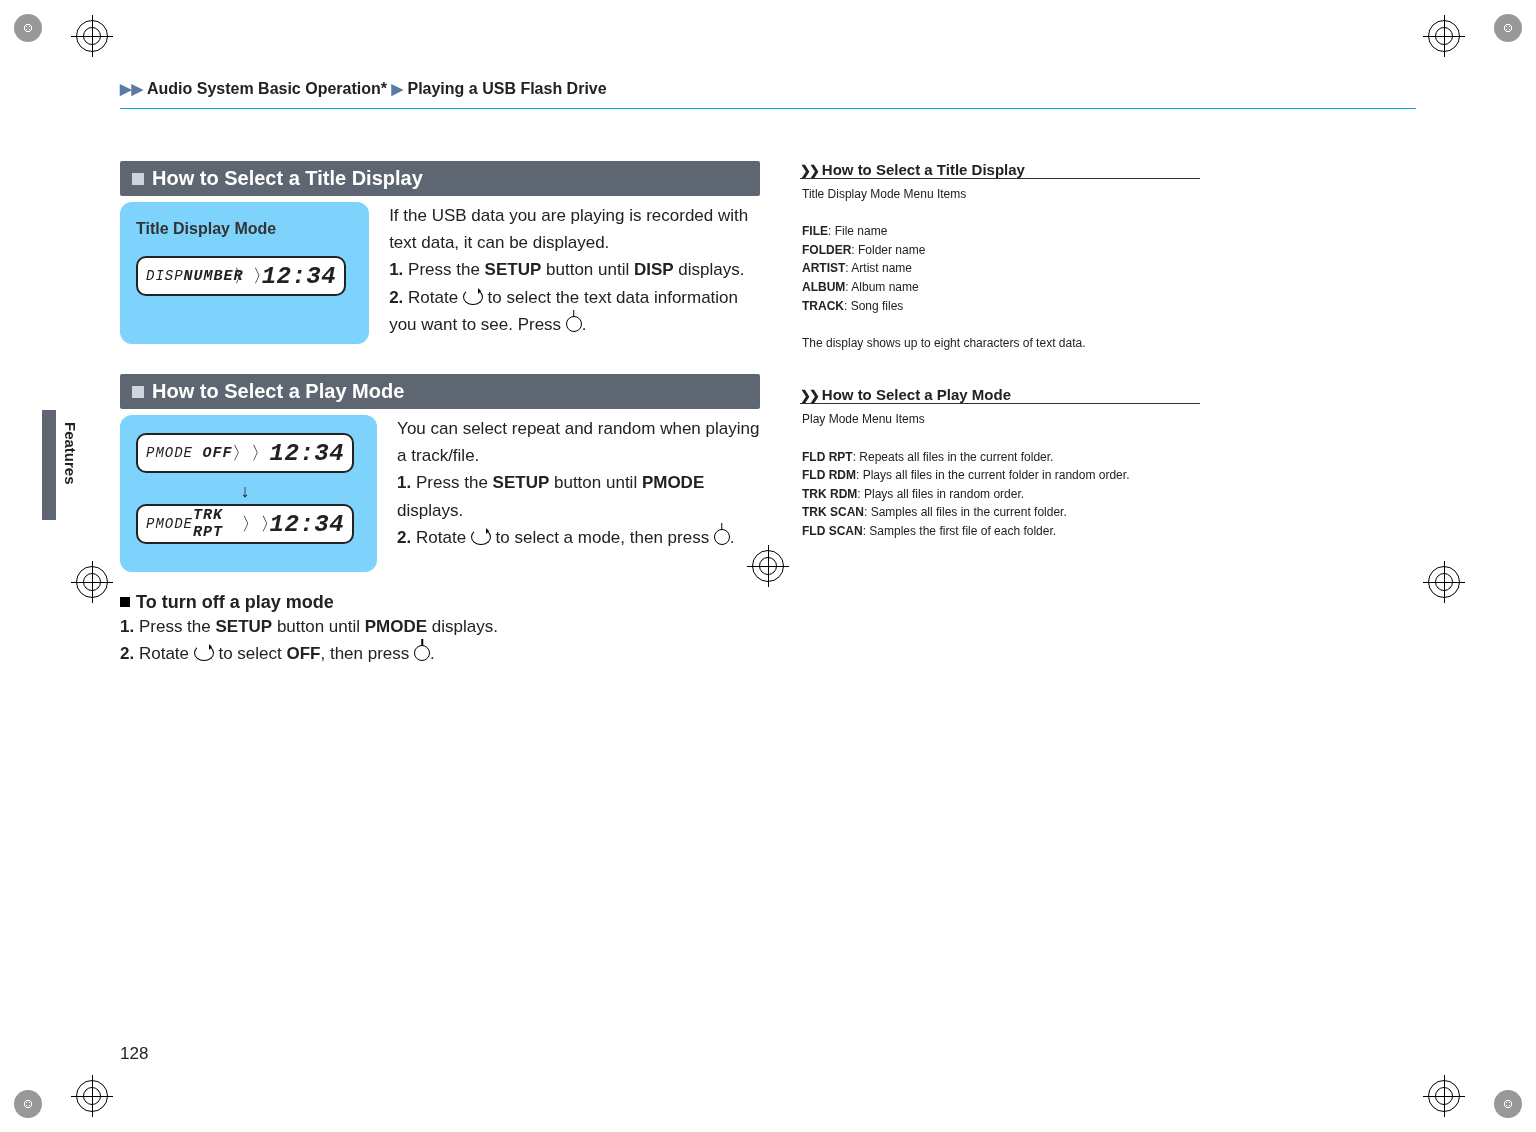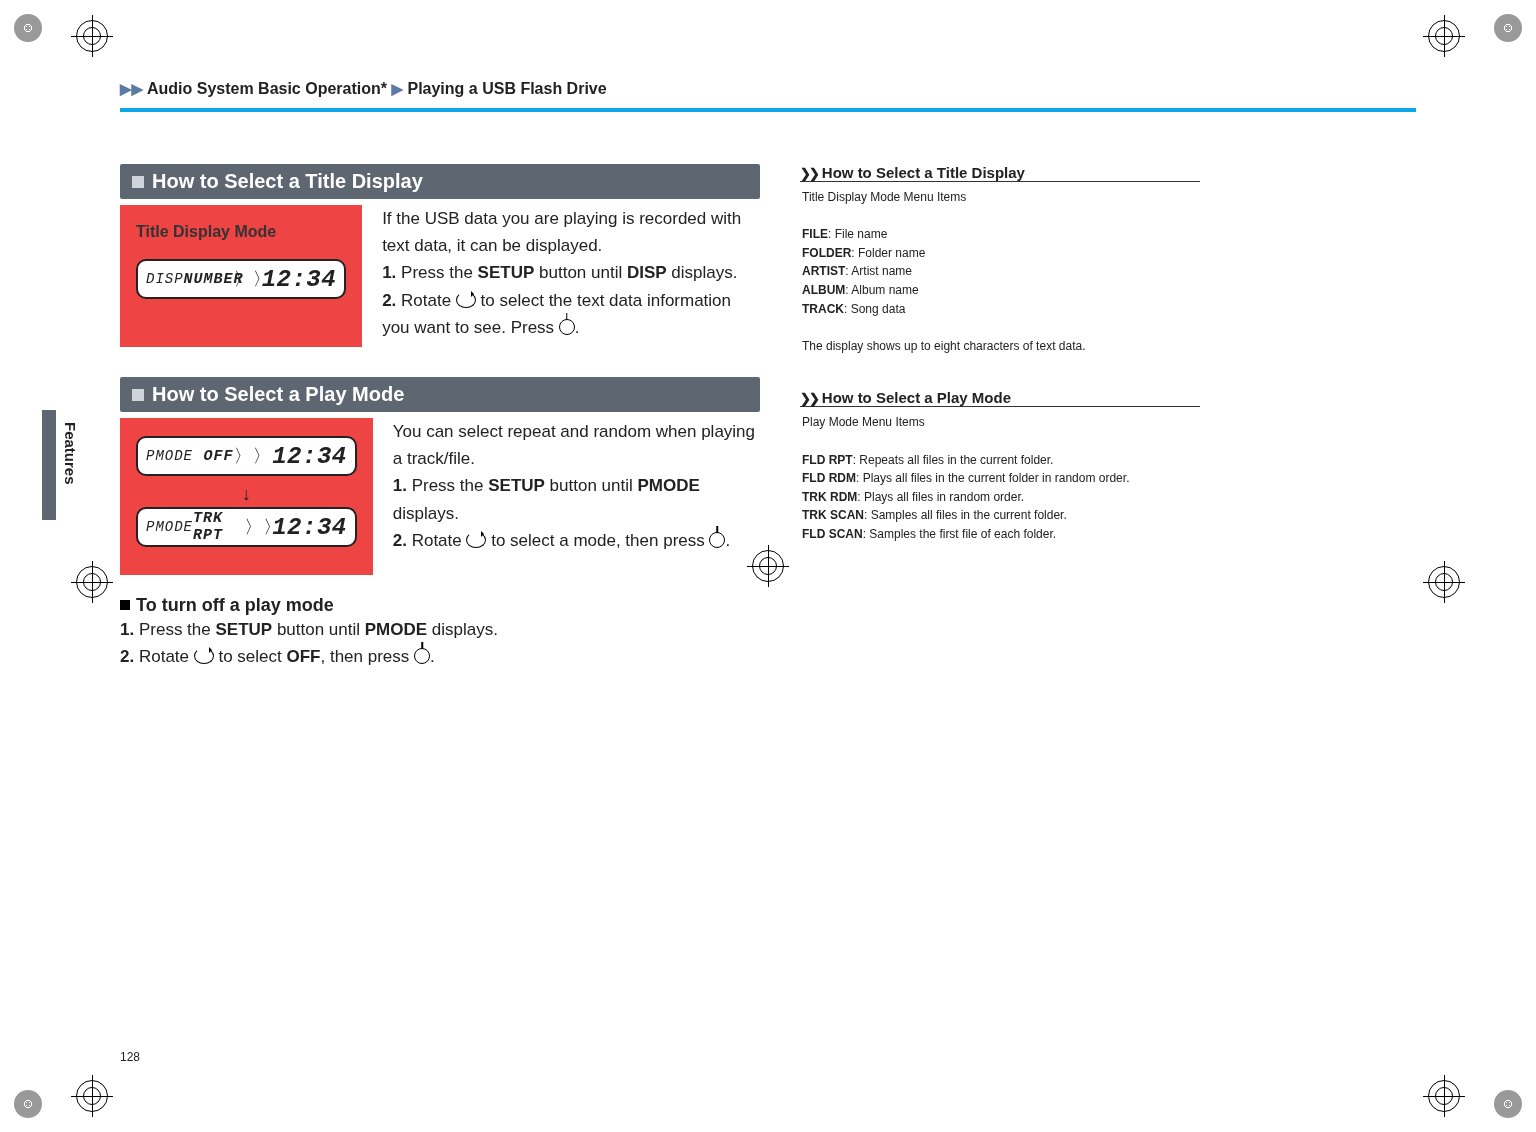--- a/index.html
+++ b/index.html
@@ -41,21 +41,21 @@
 
   .page {
     position: absolute;
     left: 120px; right: 120px; top: 80px; bottom: 80px;
   }
   .breadcrumb {
     font-size: 16px;
     font-weight: 600;
     color: #222;
     padding-bottom: 10px;
-    border-bottom: 4px solid #0ea5e9;
+    border-bottom: 1px solid #0ea5e9;
   }
   .breadcrumb .tri {
     color: #5b7aa5;
     font-size: 15px;
   }
   .content-row { display: flex; margin-top: 52px; gap: 40px;}
   .main-col { width: 640px; }
   .sidebar-col { flex: 0 0 400px; }
 
   .sec-head {
@@ -66,23 +66,23 @@
     padding: 6px 12px;
     border-radius: 2px;
     display: flex;
     align-items: center;
     gap: 8px;
   }
   .sec-head .sq { width:12px;height:12px;background:#cfd4da;display:inline-block;}
   .sec-body { display: flex; gap: 20px; margin-top: 6px; }
   .img-box {
     width: 270px;
-    background:#ef4444;
-    padding: 18px 16px 40px 16px;
-    border-radius: 0;
+    background:#7dd3fc;
+    padding: 18px 23px 40px 16px;
+    border-radius: 12px;
   }
   .img-box .label { font-size:16px; font-weight:600; color:#333; margin-bottom: 18px; }
   .lcd {
     background:#fff;
     border:2px solid #222;
     border-radius:10px;
     height:36px;
     display:flex;
     align-items:center;
     justify-content:space-between;
@@ -130,21 +130,21 @@
     top:330px;
     width:14px;
     height:110px;
     background:#5e6671;
   }
 
   .page-num {
     position:absolute;
     left:0;
     bottom:-12px;
-    font-size:12px;
+    font-size:17px;
   }
 </style>
 </head>
 <body>
 
 <div class="crop-mark crop-tl">
     <div class="crop-disc"></div>
   </div>
 <div class="crop-mark crop-tr">
     <div class="crop-disc"></div>
@@ -270,21 +270,21 @@
       <div class="side-block">
         <div class="side-label"><span class="chev">❯❯</span><span>How to Select a Title Display</span></div>
         <div class="side-body">
           <div>Title Display Mode Menu Items</div>
           <br>
           <div id="side1-items">
               <div><strong>FILE</strong><span>: File name</span></div>
               <div><strong>FOLDER</strong><span>: Folder name</span></div>
               <div><strong>ARTIST</strong><span>: Artist name</span></div>
               <div><strong>ALBUM</strong><span>: Album name</span></div>
-              <div><strong>TRACK</strong><span>: Song data</span></div>
+              <div><strong>TRACK</strong><span>: Song files</span></div>
             </div>
           <br>
           <div>The display shows up to eight characters of text data.</div>
         </div>
       </div>
       <div class="side-block">
         <div class="side-label"><span class="chev">❯❯</span><span>How to Select a Play Mode</span></div>
         <div class="side-body">
           <div>Play Mode Menu Items</div>
           <br>

